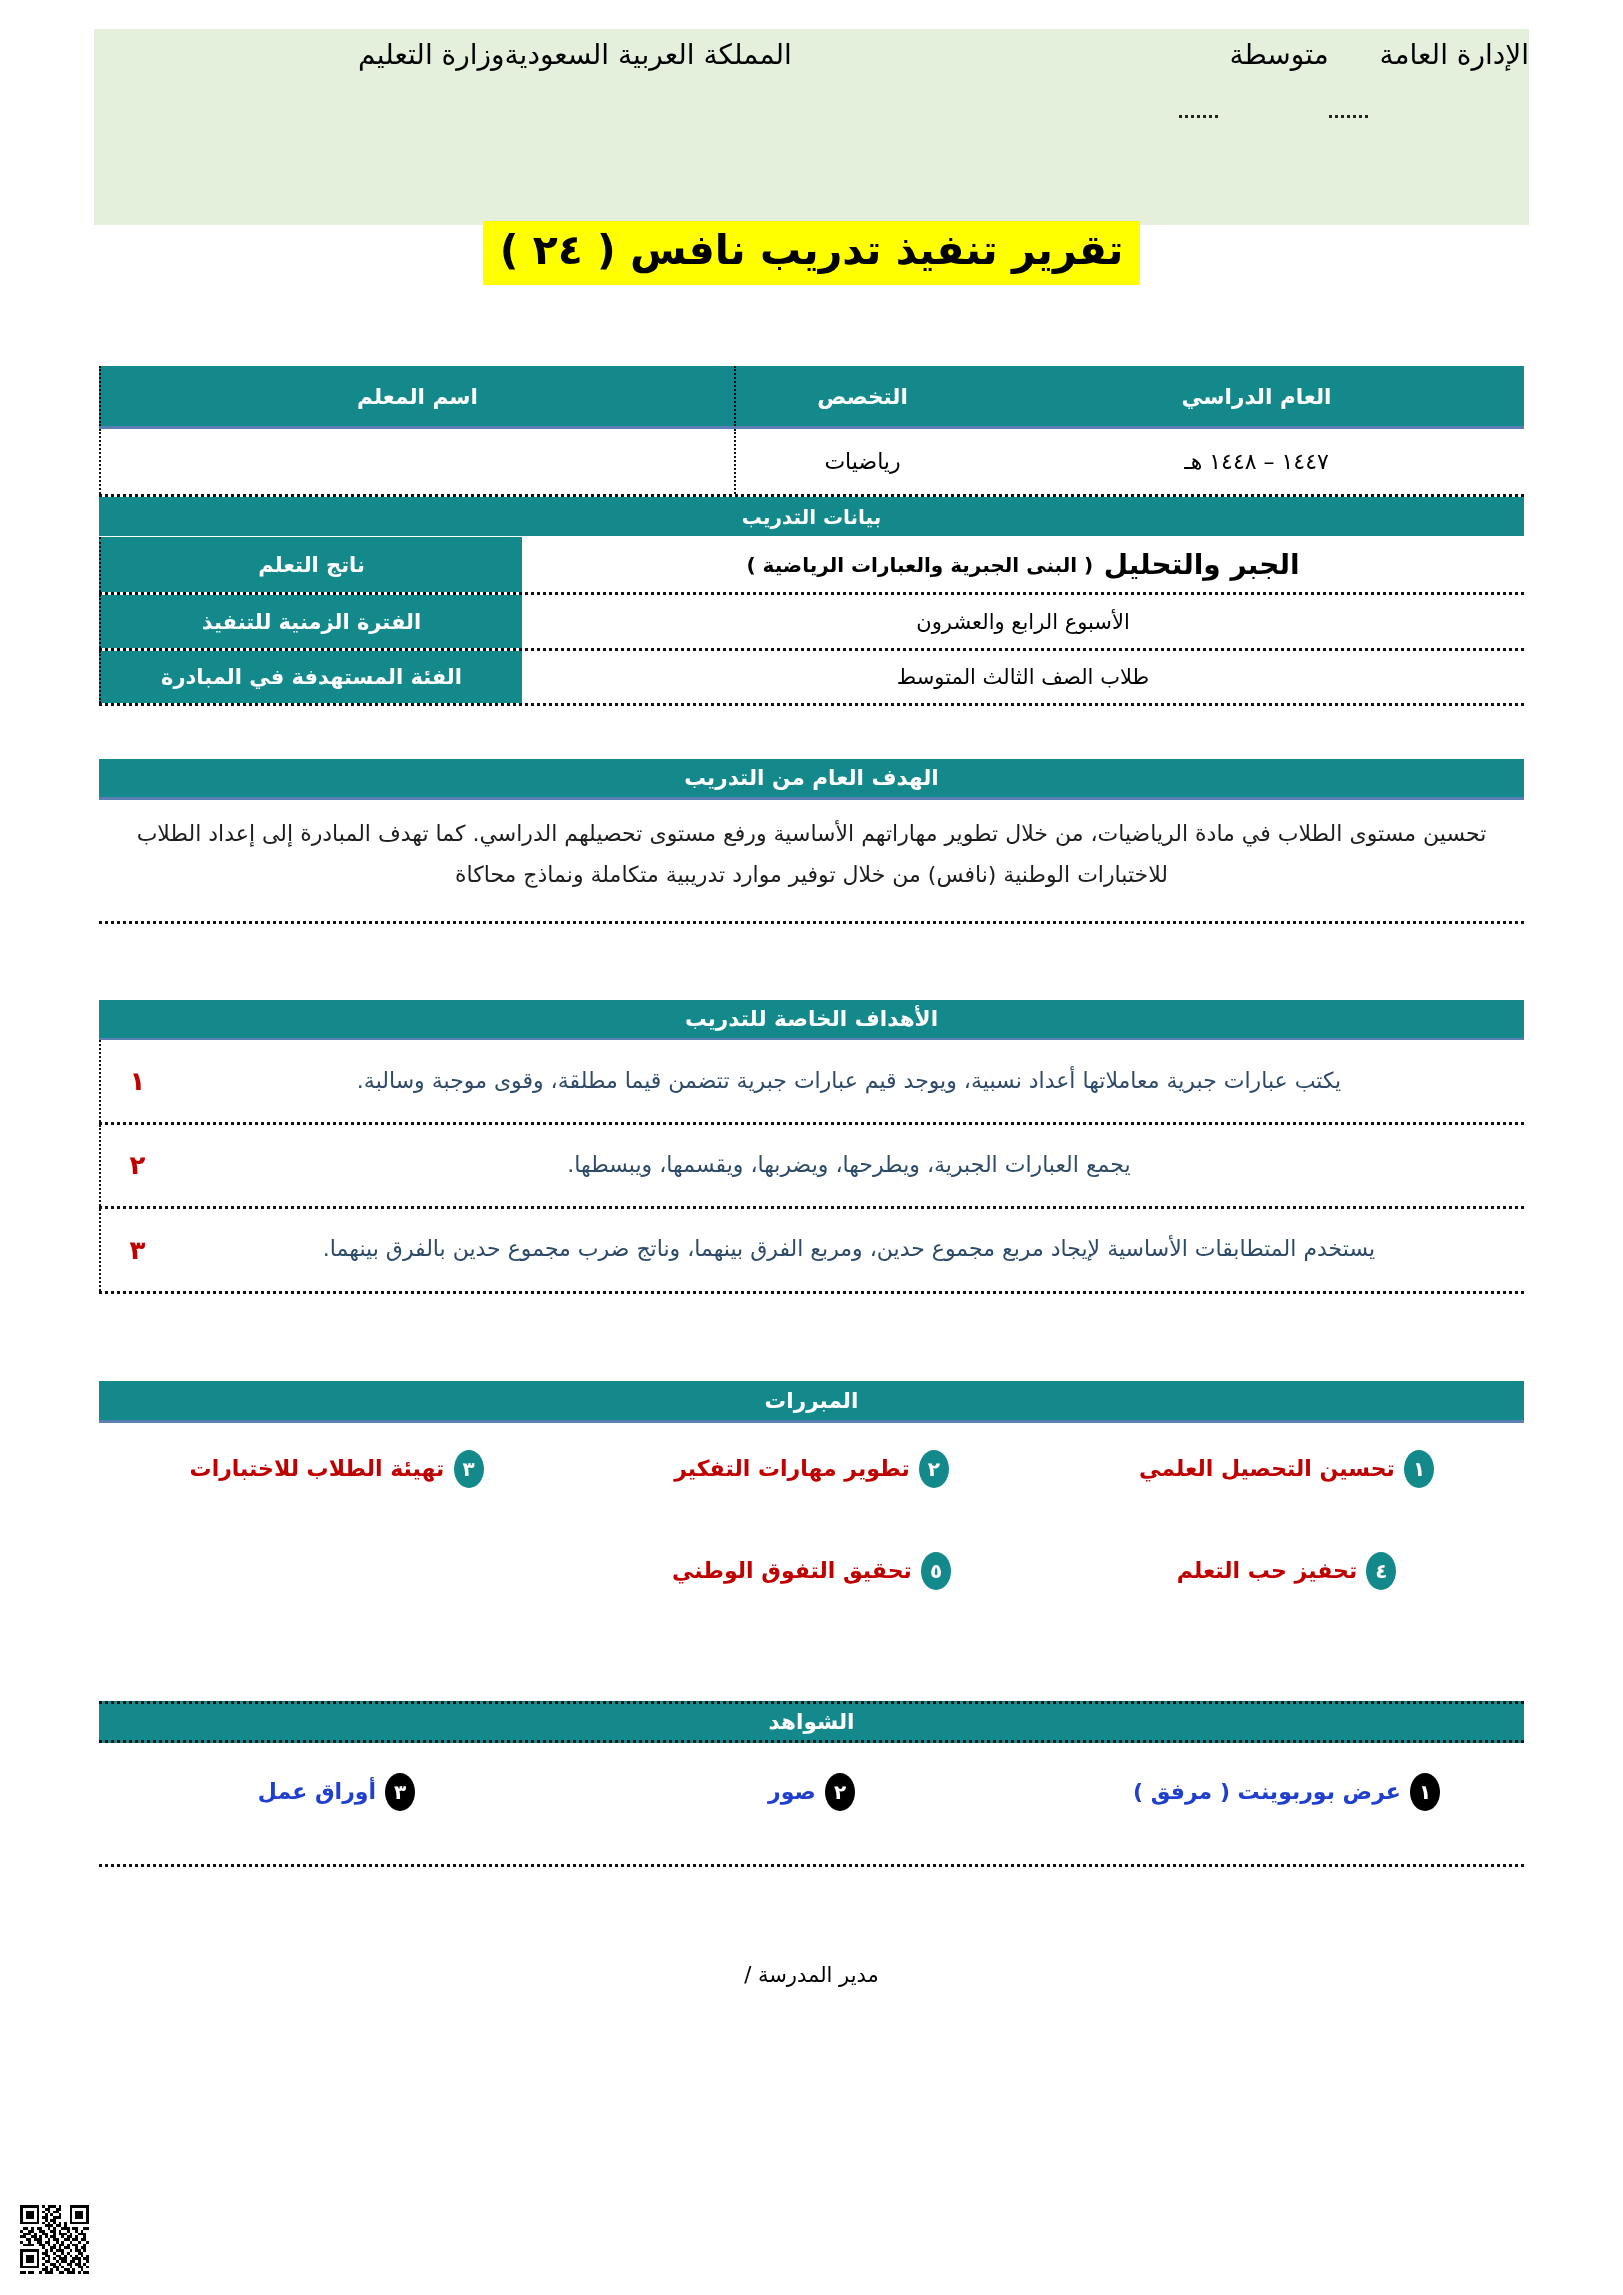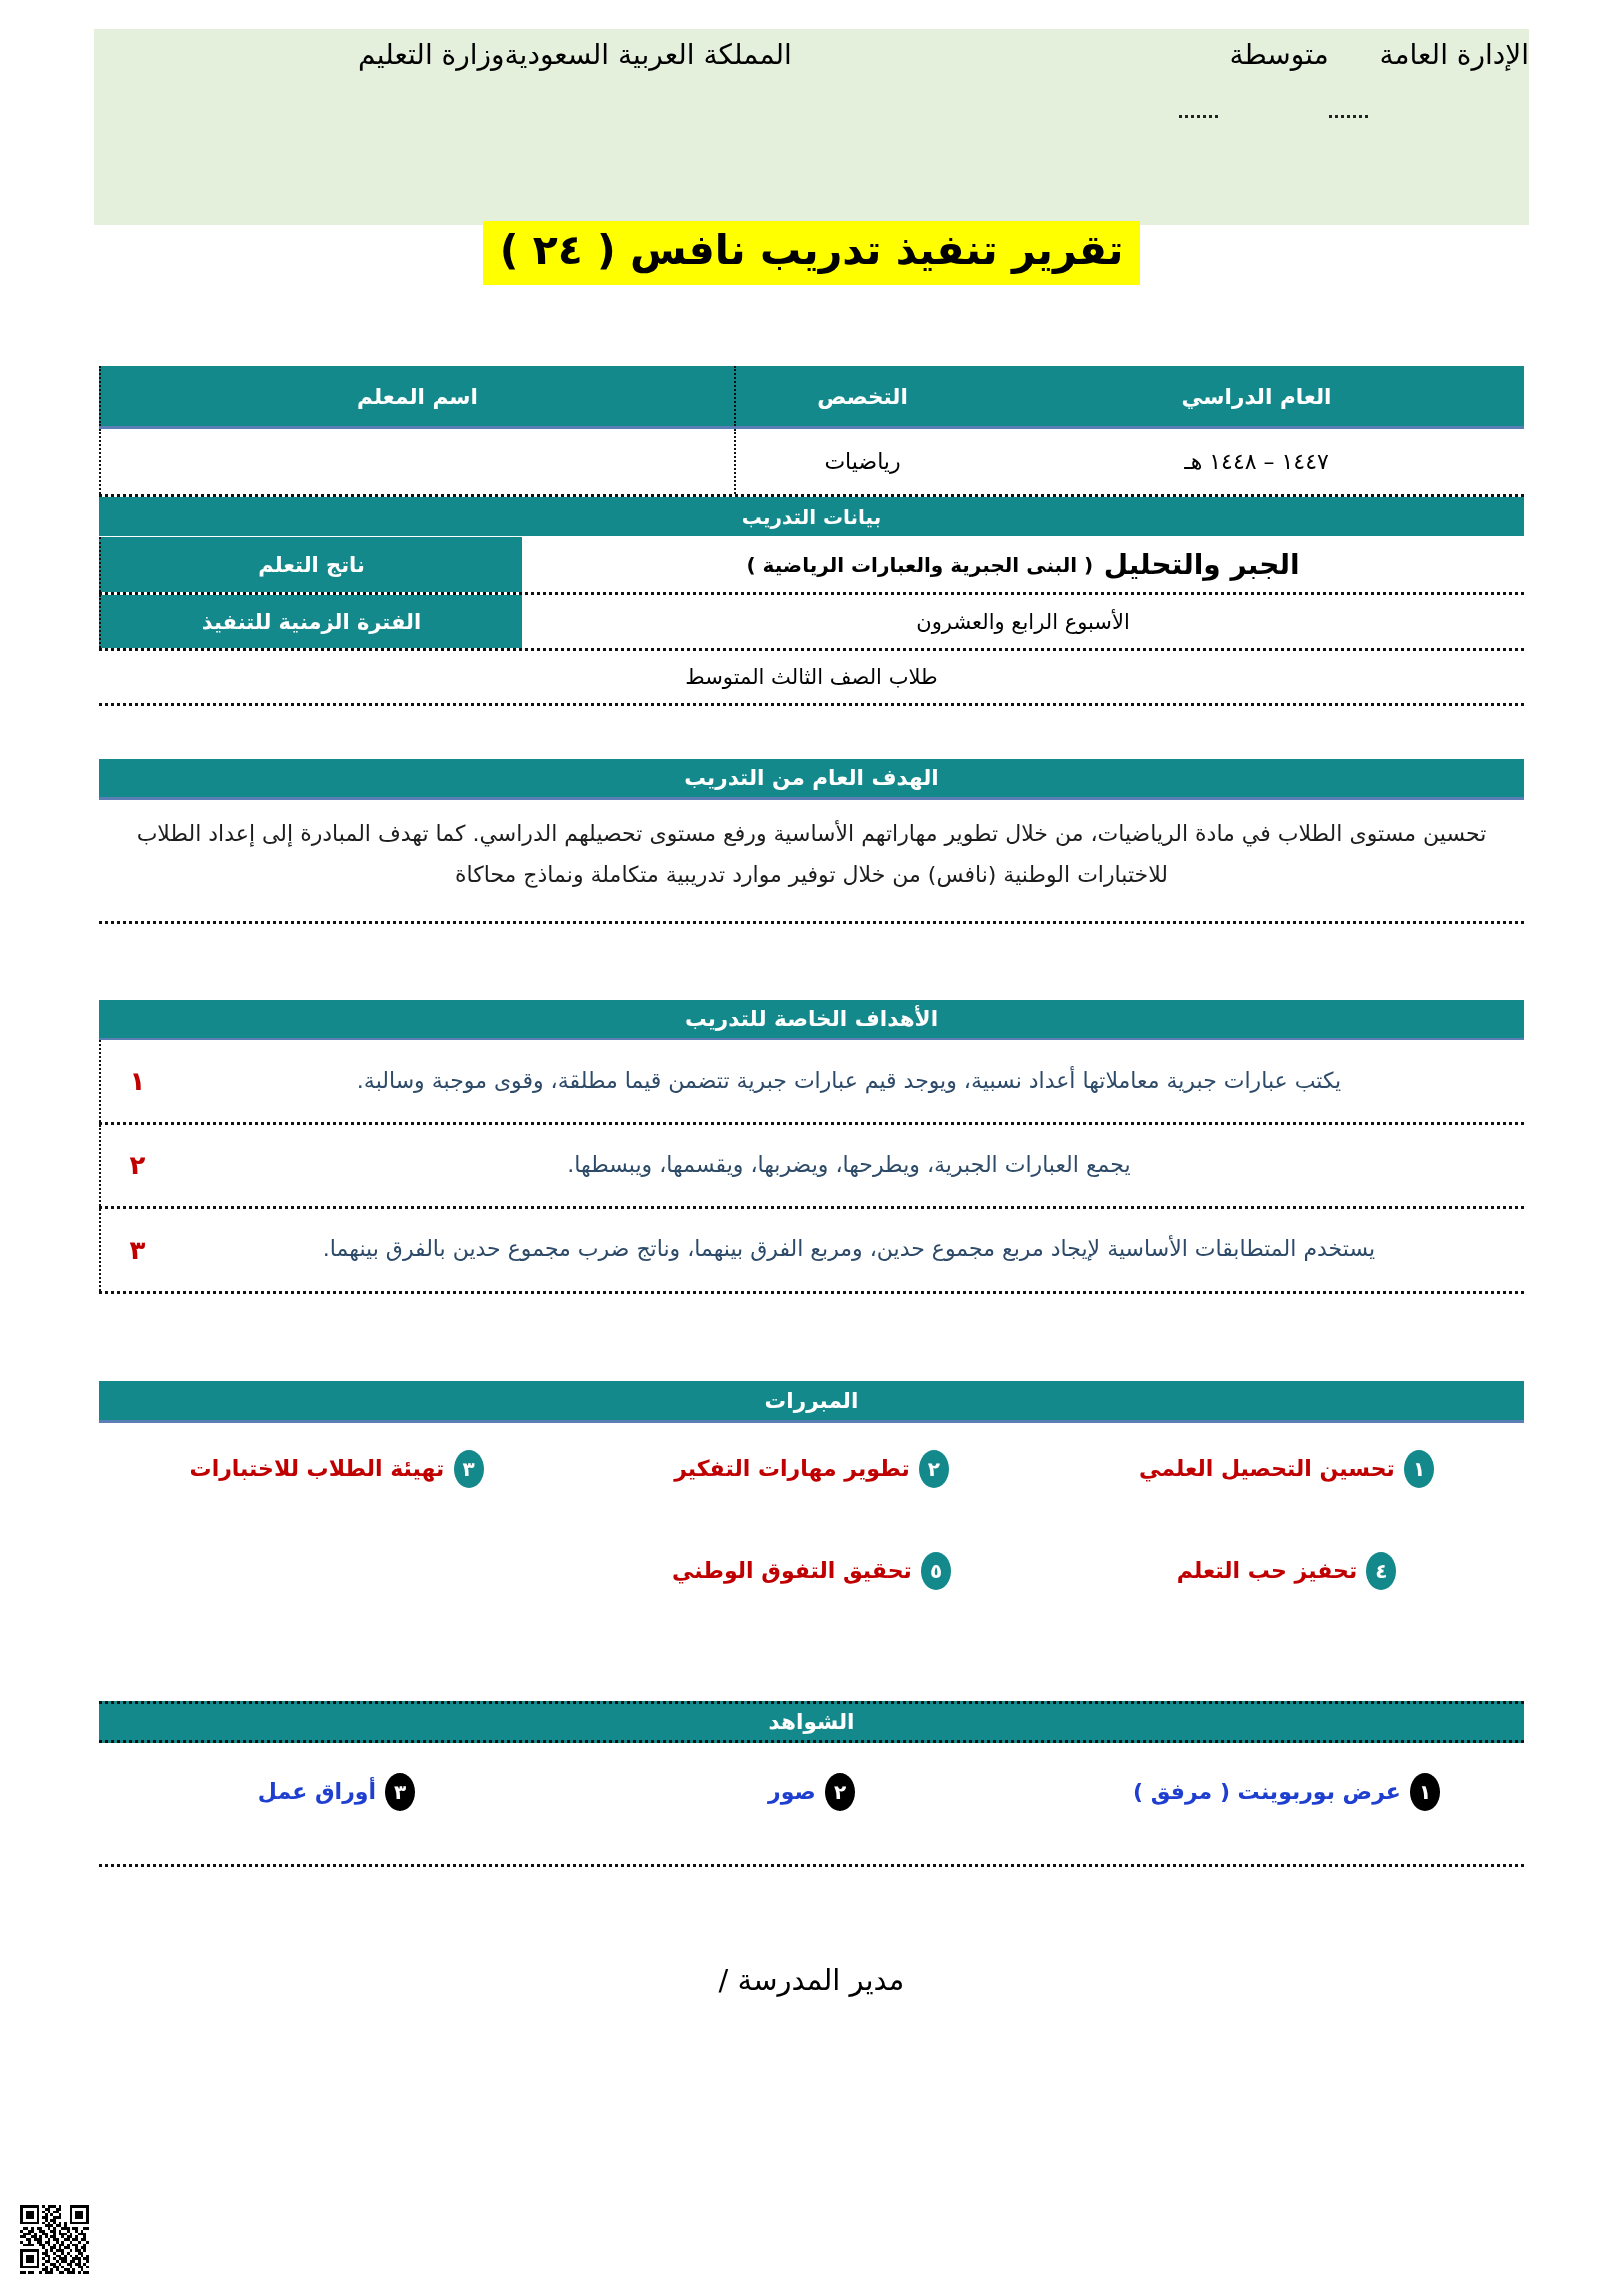--- a/index.html
+++ b/index.html
@@ -254,21 +254,21 @@
     height: 0;
   }
 
   
   #footer {
     position: absolute;
     top: 1963px;
     right: 99px;
     left: 99px;
     text-align: center;
-    font-size: 29px;
+    font-size: 21px;
     color: #000;
   }
 
   
   #qr {
     position: absolute;
     top: 2205px;
     left: 20px;
     width: 69px;
     height: 69px;
@@ -327,20 +327,21 @@
         <span class="outcome-sub">(  البنى الجبرية والعبارات الرياضية  )</span>
       </div>
       <div class="cell td-label">ناتج التعلم</div>
     </div>
     <div class="row r2">
       <div class="cell td-value">الأسبوع الرابع والعشرون</div>
       <div class="cell td-label">الفترة الزمنية للتنفيذ</div>
     </div>
     <div class="row r3">
       <div class="cell td-value">طلاب الصف الثالث المتوسط</div>
+      <div class="cell td-label">الفئة المستهدفة في المبادرة</div>
     </div>
   </div>
 
   <div class="tbl band blue-under" id="goal-band">الهدف العام من التدريب</div>
   <div class="tbl" id="goal-box">تحسين مستوى الطلاب في مادة الرياضيات، من خلال تطوير مهاراتهم الأساسية ورفع مستوى تحصيلهم الدراسي. كما تهدف المبادرة إلى إعداد الطلاب للاختبارات الوطنية (نافس) من خلال توفير موارد تدريبية متكاملة ونماذج محاكاة</div>
 
   <div class="tbl band blue-under" id="obj-band">الأهداف الخاصة للتدريب</div>
 
   <div class="tbl" id="obj-table">
     <div class="row o1">

